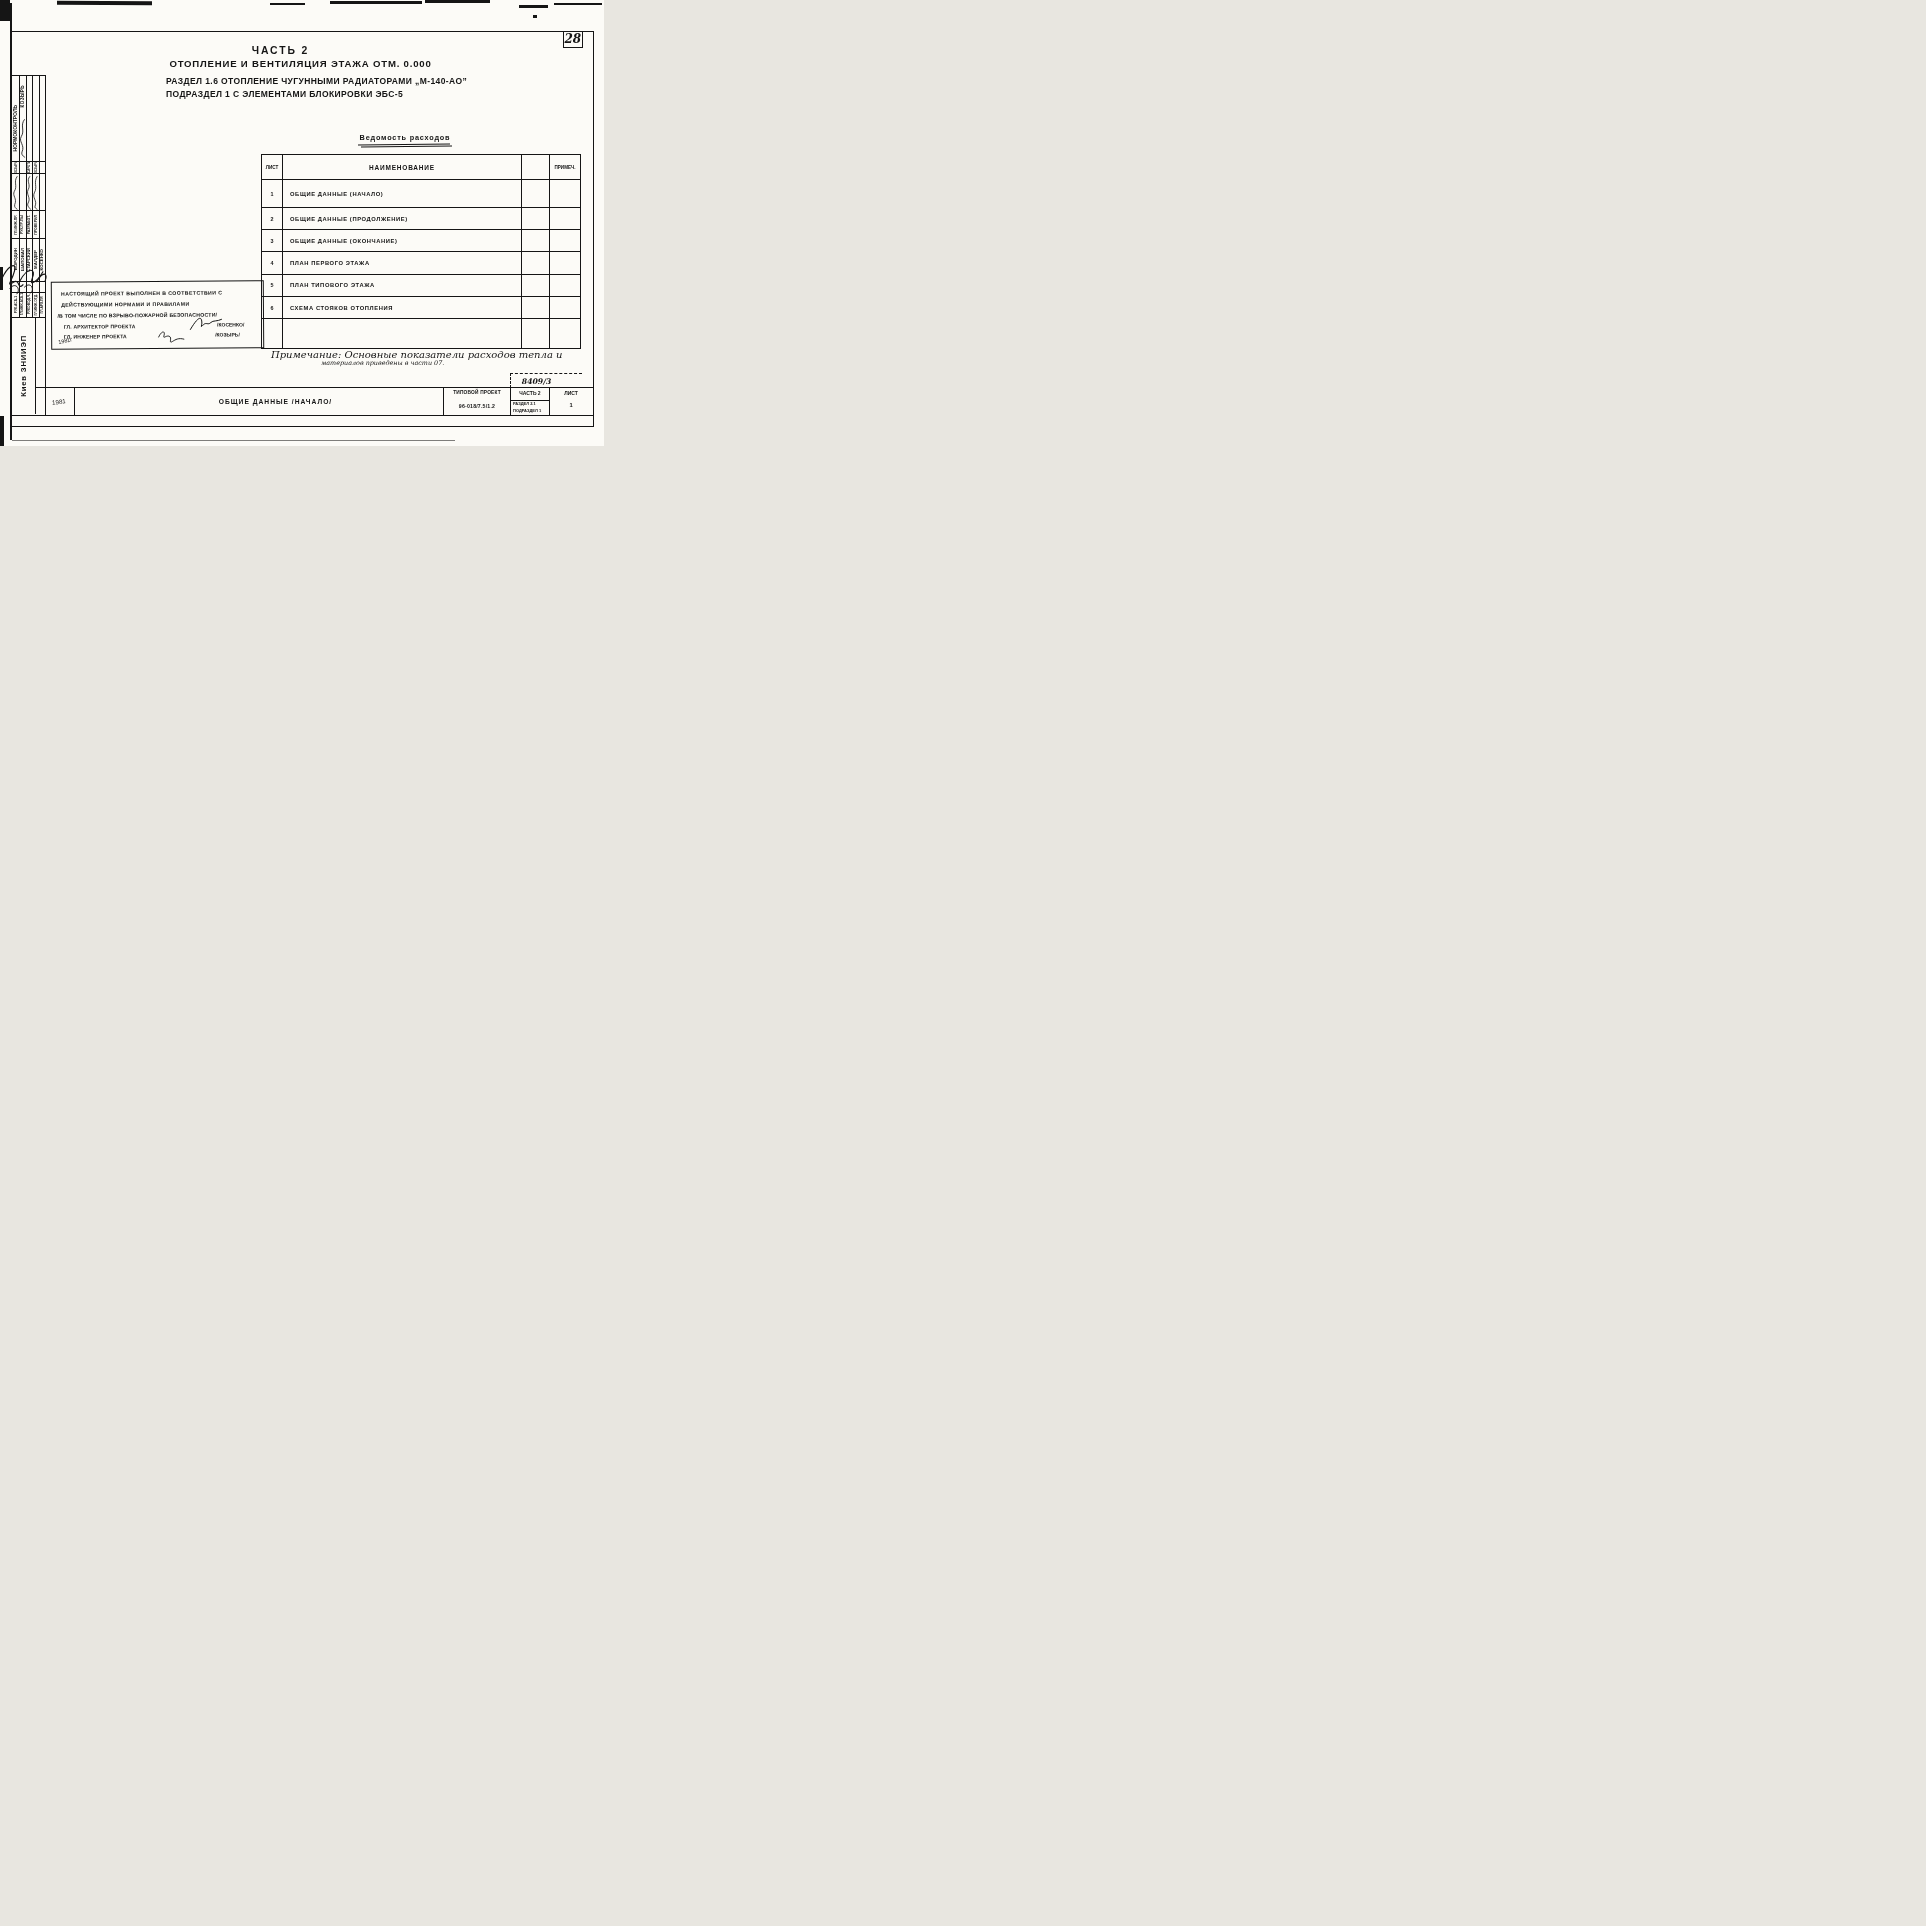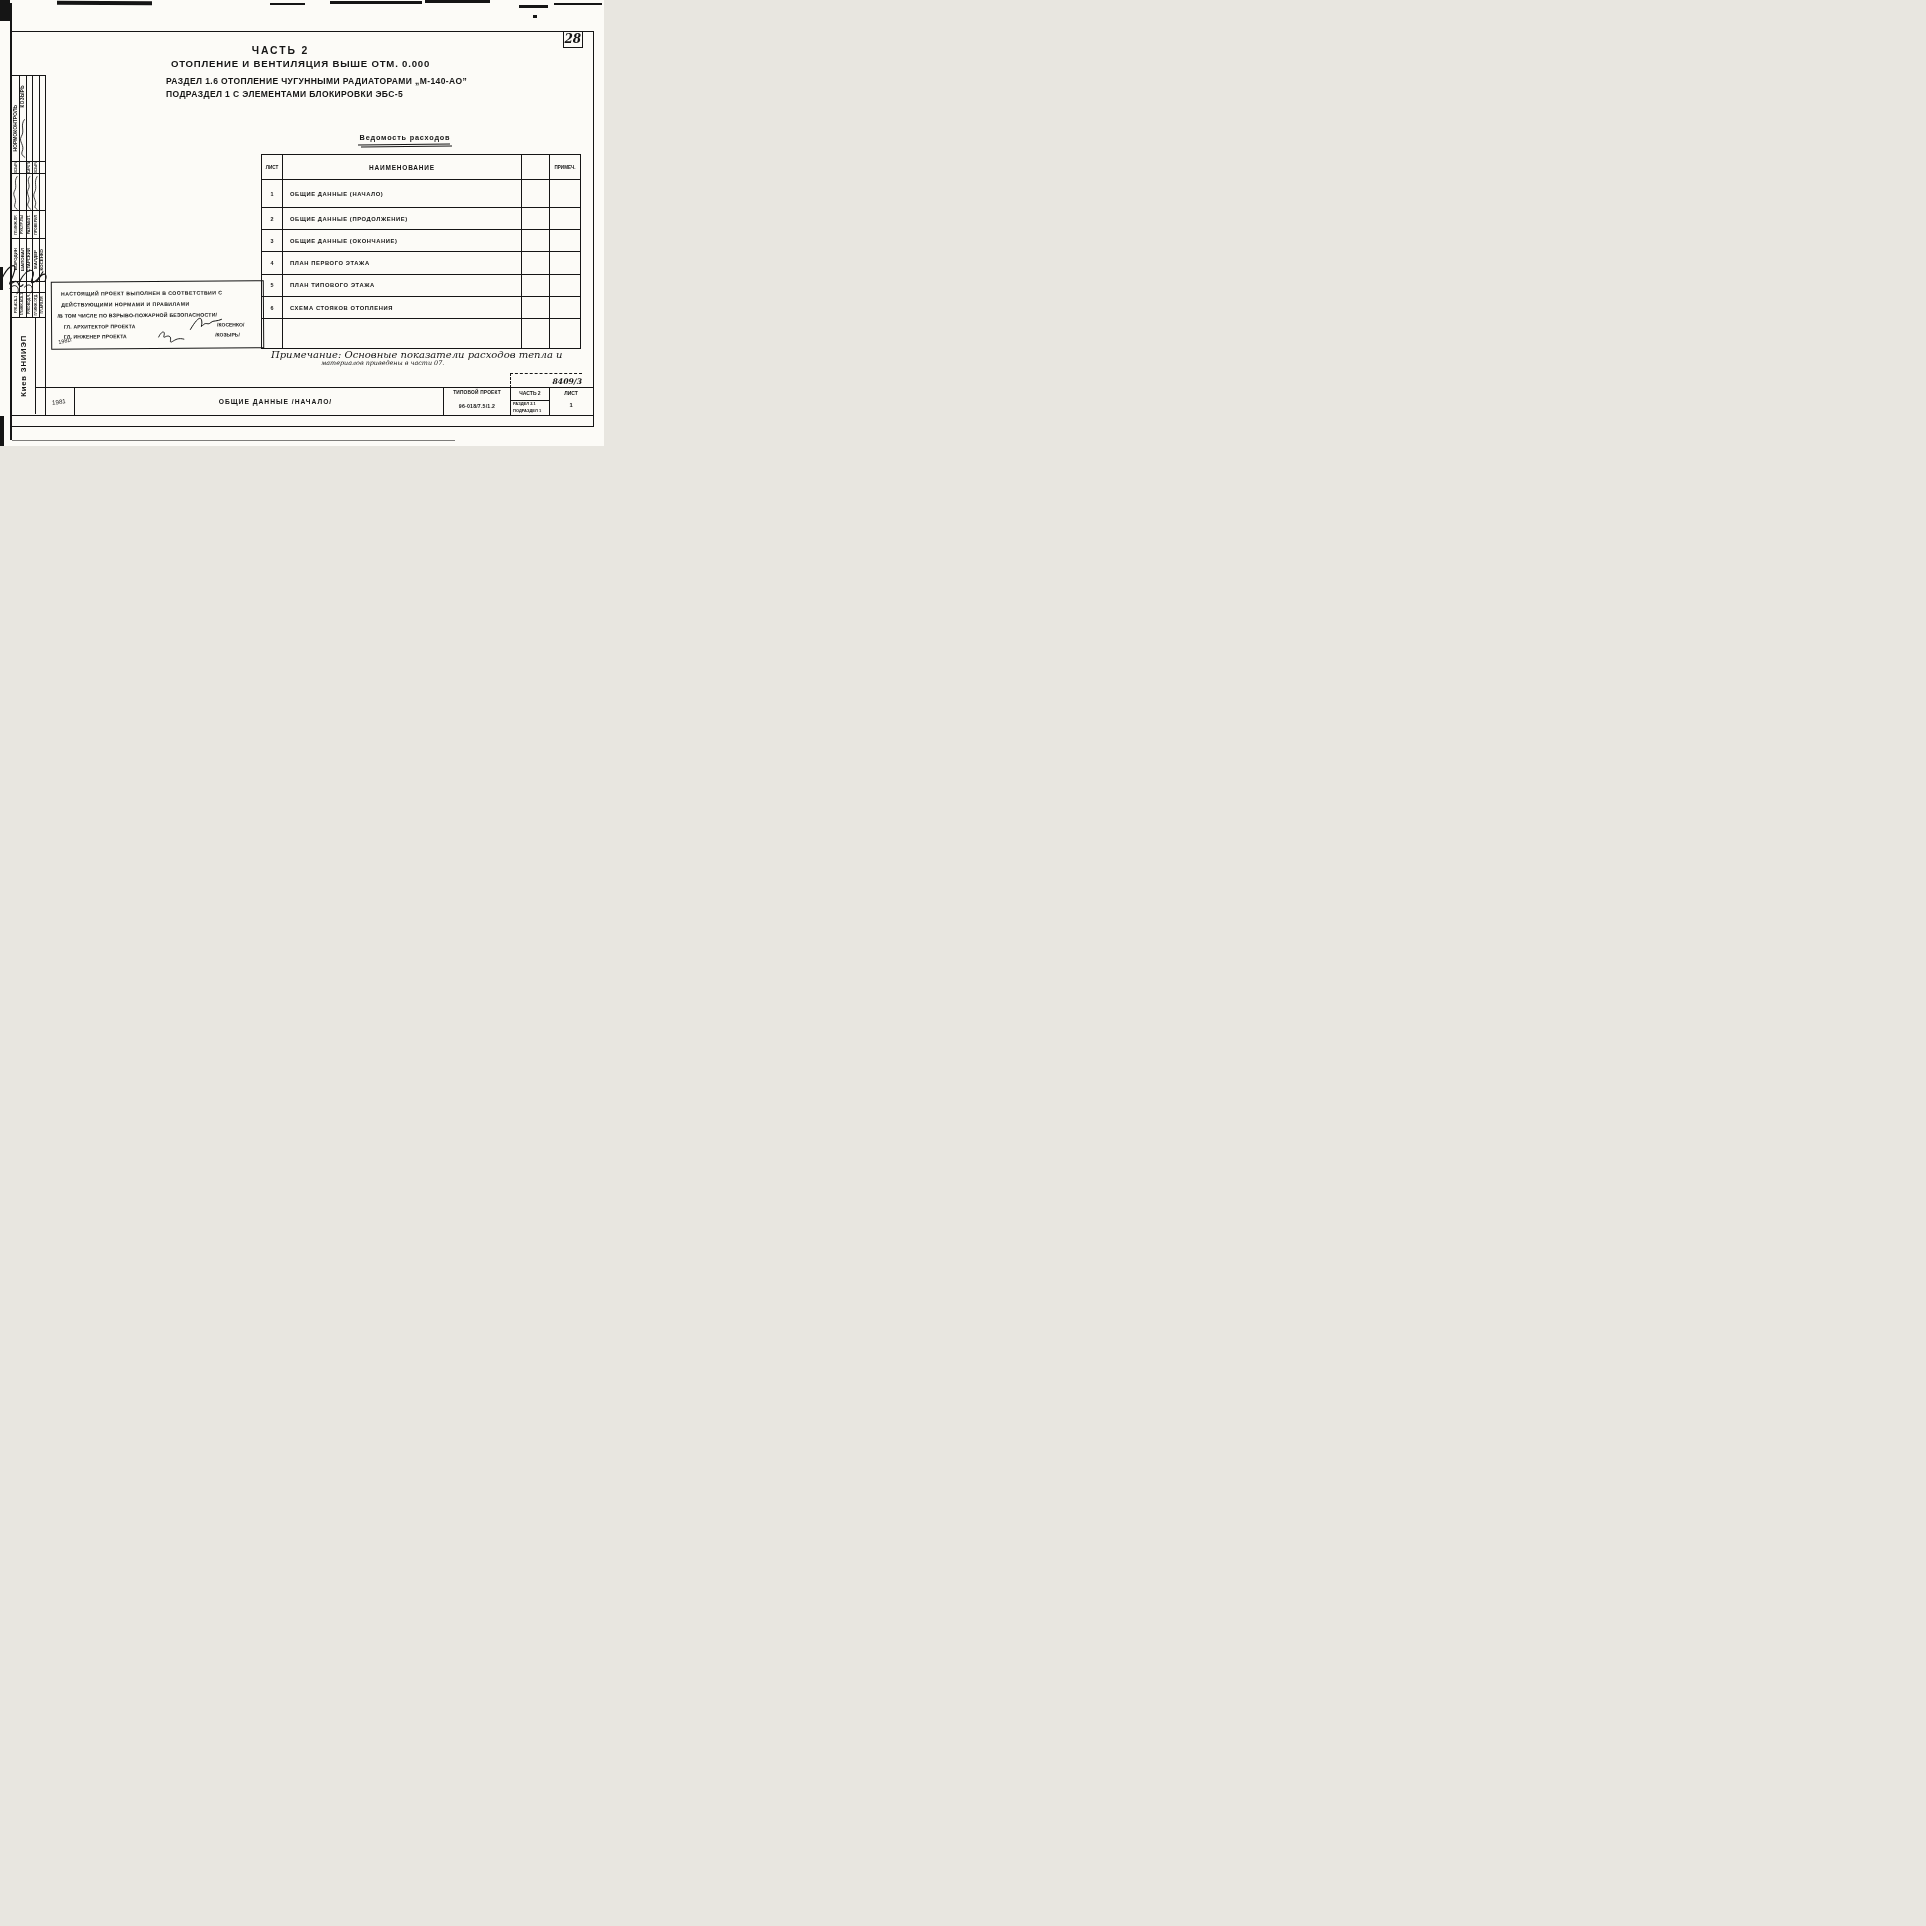--- a/index.html
+++ b/index.html
@@ -44,21 +44,21 @@
   <div class="vl" style="left:10.4px;top:3.1px;width:1.2px;height:437px;"></div>
   <div class="hl" style="left:10.4px;top:31px;width:584px;height:1.2px;"></div>
   <div class="vl" style="left:593px;top:31px;width:1.2px;height:396px;"></div>
   <div class="hl" style="left:10.4px;top:426px;width:584px;height:1.2px;"></div>
 
   <div class="abs" style="left:563px;top:32px;width:17.7px;height:14.6px;border-left:1.2px solid #151515;border-right:1.2px solid #151515;border-bottom:1.2px solid #151515;display:flex;align-items:center;justify-content:center;">
     <span class="hand bold" style="font-size:12px;">28</span>
   </div>
 
   <div class="txt bold" style="left:0;top:45px;width:561px;text-align:center;font-size:10.4px;letter-spacing:1.9px;">ЧАСТЬ 2</div>
-  <div class="txt bold" style="left:0;top:58px;width:601px;text-align:center;font-size:9.6px;letter-spacing:0.8px;">ОТОПЛЕНИЕ И ВЕНТИЛЯЦИЯ ВЫШЕ ОТМ. 0.000</div>
+  <div class="txt bold" style="left:0;top:58px;width:601px;text-align:center;font-size:9.6px;letter-spacing:0.8px;">ОТОПЛЕНИЕ И ВЕНТИЛЯЦИЯ ЭТАЖА ОТМ. 0.000</div>
   <div class="txt bold" style="left:166px;top:76px;font-size:8.5px;letter-spacing:0.4px;">РАЗДЕЛ 1.6  ОТОПЛЕНИЕ ЧУГУННЫМИ РАДИАТОРАМИ „М-140-АО”</div>
   <div class="txt bold" style="left:166px;top:89px;font-size:8.5px;letter-spacing:0.4px;">ПОДРАЗДЕЛ 1  С ЭЛЕМЕНТАМИ БЛОКИРОВКИ ЭБС-5</div>
 
   <div class="txt bold" style="left:349px;top:133px;width:112px;text-align:center;font-size:7.3px;letter-spacing:0.8px;">Ведомость расходов</div>
   <div class="hl" style="left:358px;top:144px;width:92px;height:1.2px;transform:rotate(-.6deg);"></div>
   <div class="hl" style="left:361px;top:146px;width:91px;height:1px;transform:rotate(-.6deg);"></div>
 
   <div class="wt">
     <div class="th" style="font-size:4.6px;">
         <span>ЛИСТ</span>
@@ -269,18 +269,18 @@
     <span class="bold" style="font-size:6.7px;letter-spacing:1px;transform:translateX(17px);">ОБЩИЕ ДАННЫЕ  /НАЧАЛО/</span>
   </div>
   <div class="txt bold" style="left:444px;top:390px;width:66px;text-align:center;font-size:4.8px;letter-spacing:0.2px;">ТИПОВОЙ ПРОЕКТ</div>
   <div class="txt bold" style="left:444px;top:403px;width:66px;text-align:center;font-size:5.2px;letter-spacing:0.2px;">96-018/7.5/1.2</div>
   <div class="txt bold" style="left:511px;top:390px;width:38px;text-align:center;font-size:5px;">ЧАСТЬ 2</div>
   <div class="txt bold" style="left:513px;top:401px;font-size:4px;">РАЗДЕЛ 2.1</div>
   <div class="txt bold" style="left:513px;top:408px;font-size:4px;">ПОДРАЗДЕЛ 1</div>
   <div class="txt bold" style="left:550px;top:390px;width:42px;text-align:center;font-size:5px;">ЛИСТ</div>
   <div class="txt bold" style="left:550px;top:402px;width:42px;text-align:center;font-size:5.8px;">1</div>
 
-  <div class="abs" style="left:510px;top:373px;width:71px;height:14.3px;border-top:1.2px dashed #151515;border-left:1.2px dashed #151515;display:flex;align-items:center;justify-content:flex-end;">
+  <div class="abs" style="left:510px;top:373px;width:71px;height:14.3px;border-top:1.2px dashed #151515;border-left:1.2px dashed #151515;display:flex;align-items:center;justify-content:flex-start;">
     <span class="hand bold" style="font-size:7.7px;padding-left:10.8px;">8409/3</span>
   </div>
 
 </div>
 
 
 </body></html>

